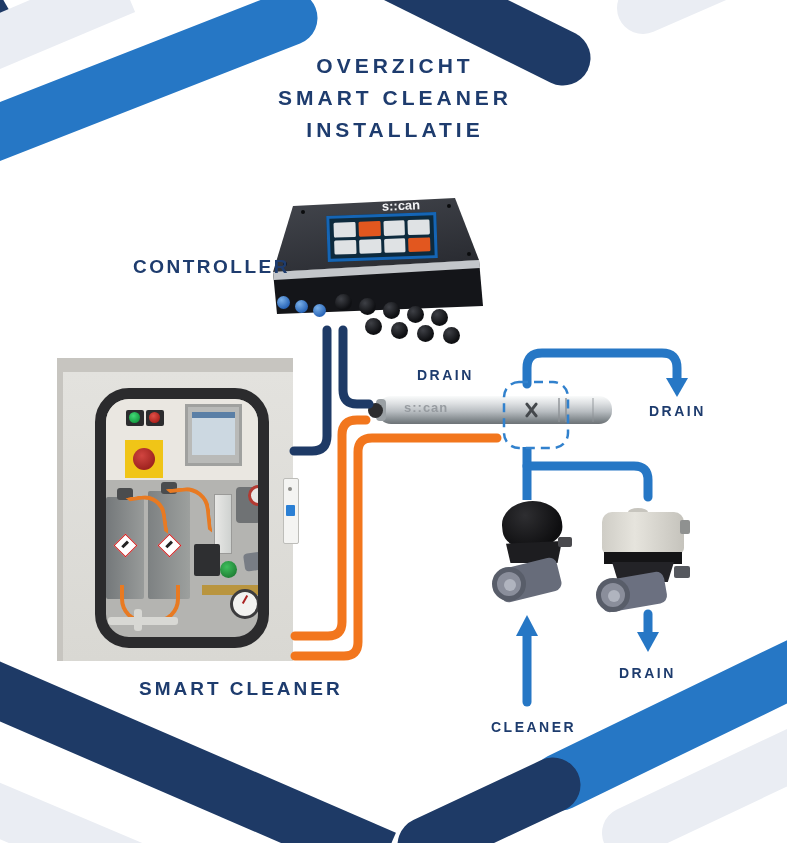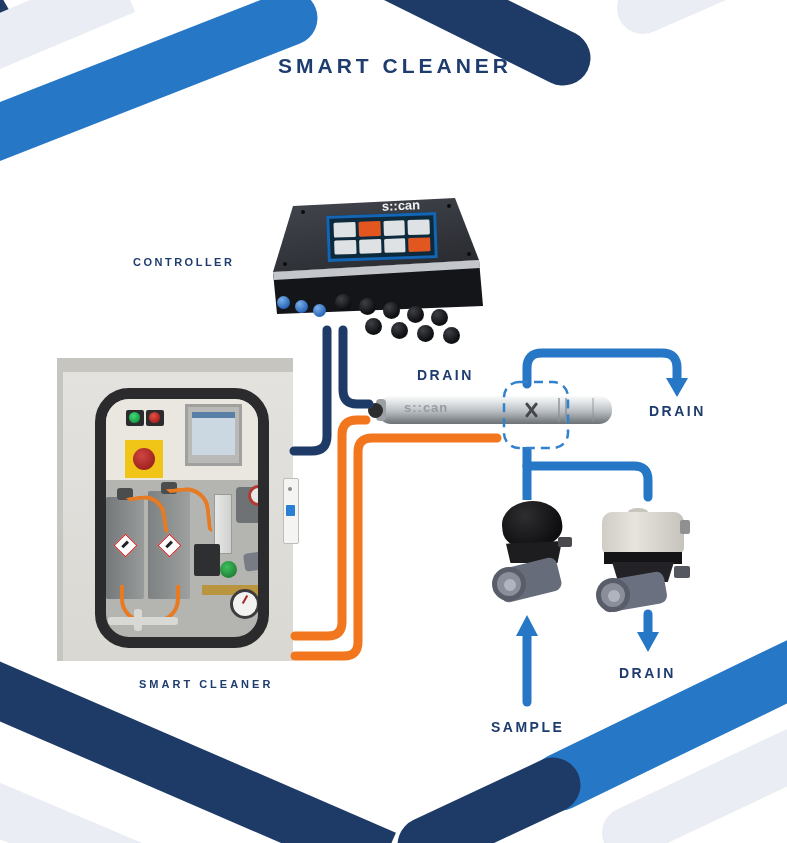--- a/index.html
+++ b/index.html
@@ -1,21 +1,21 @@
 <!DOCTYPE html>
 <html><head>
 <meta charset="utf-8">
 <style>
   html,body{margin:0;padding:0;background:#fff;}
   #canvas{position:relative;width:787px;height:843px;background:#ffffff;overflow:hidden;
           font-family:"Liberation Sans",sans-serif;}
   svg.layer{position:absolute;left:0;top:0;}
   
   .lbl{position:absolute;font-weight:bold;color:#1e3c6e;letter-spacing:2.5px;
-       font-size:11px;white-space:nowrap;}
+       font-size:19px;white-space:nowrap;}
   .title{position:absolute;left:200px;top:50px;width:390px;text-align:center;
          font-weight:bold;color:#1e3c6e;font-size:21px;letter-spacing:4px;line-height:32px;}
   
   .controller{position:absolute;left:263px;top:196px;width:228px;height:142px;}
   .ctl-top{position:absolute;left:0;top:0;width:228px;height:142px;
            clip-path:polygon(30px 10px,192px 2px,216px 64px,10px 76px);
            background:linear-gradient(170deg,#44474e 0%,#2a2c32 55%,#1d1f24 100%);}
   .ctl-front{position:absolute;left:0;top:0;width:228px;height:142px;
            clip-path:polygon(10px 76px,216px 64px,220px 110px,14px 118px);
            background:#141519;}
@@ -258,22 +258,24 @@
     <path d="M527,466 L634,466 Q648,466 648,480 L648,497" fill="none" stroke="#2677c5" stroke-width="9" stroke-linecap="round"></path>
     <path d="M527,702 L527,634" fill="none" stroke="#2677c5" stroke-width="9" stroke-linecap="round"></path>
     <polygon points="516,636 538,636 527,615" fill="#2677c5"></polygon>
     <path d="M648,614 L648,634" fill="none" stroke="#2677c5" stroke-width="9" stroke-linecap="round"></path>
     <polygon points="637,632 659,632 648,652" fill="#2677c5"></polygon>
 
     <rect x="504" y="382" width="64" height="66" rx="15" fill="none" stroke="#3181cd" stroke-width="2.5" stroke-dasharray="9,6"></rect>
   </svg>
 
   <div class="title">
+    <div>OVERZICHT</div>
     <div>SMART CLEANER</div>
+    <div>INSTALLATIE</div>
   </div>
   <div class="lbl" style="left:133px;top:256px;">CONTROLLER</div>
   <div class="lbl" style="left:417px;top:367px;font-size:14px;">DRAIN</div>
   <div class="lbl" style="left:649px;top:403px;font-size:14px;">DRAIN</div>
   <div class="lbl" style="left:619px;top:665px;font-size:14px;">DRAIN</div>
-  <div class="lbl" style="left:491px;top:719px;font-size:14px;">SAMPLE</div>
+  <div class="lbl" style="left:491px;top:719px;font-size:14px;">CLEANER</div>
   <div class="lbl" style="left:139px;top:678px;letter-spacing:3px;">SMART CLEANER</div>
 
 </div>
 
 </body></html>

